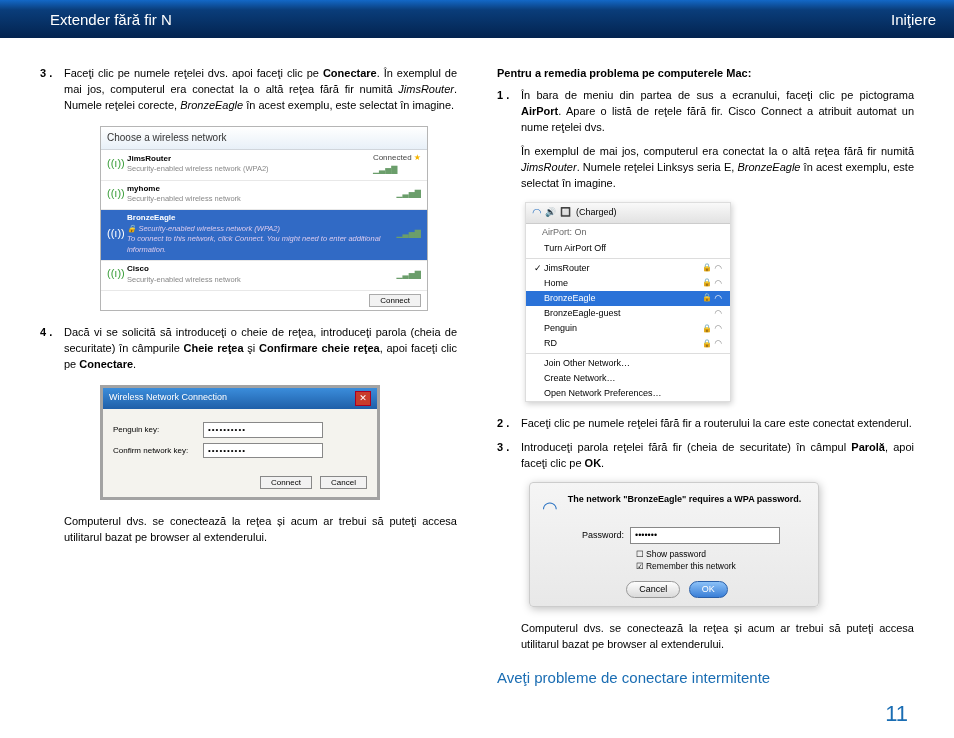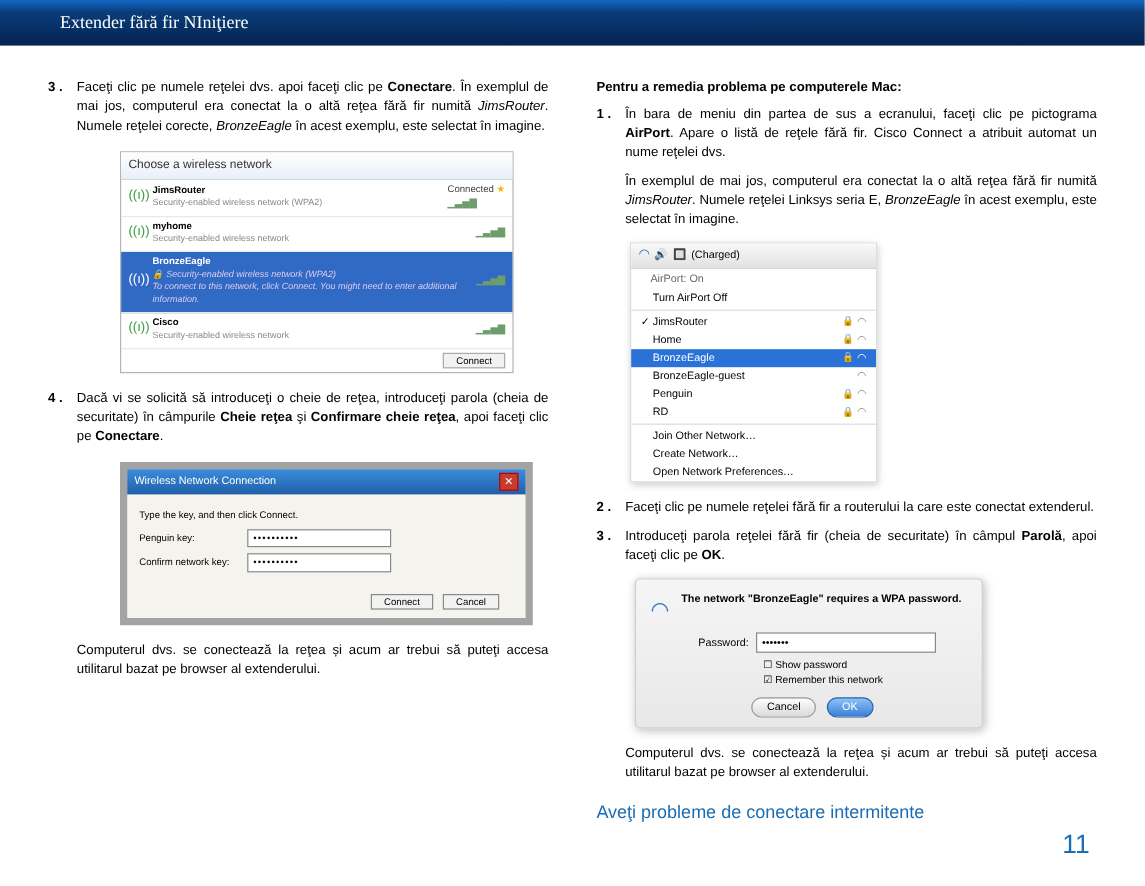--- a/index.html
+++ b/index.html
@@ -1,59 +1,59 @@
 <!DOCTYPE html>
 <html><head>
 <meta charset="utf-8">
 <style>
   * { box-sizing: border-box; margin: 0; padding: 0; }
   body { width: 954px; height: 738px; font-family: "Segoe UI", Arial, sans-serif; background: #fff; color: #000; font-size: 11px; line-height: 1.45; overflow: hidden; }
-  .header-bar { height: 28px; background: linear-gradient(to bottom, #0a3d7a, #03234f); display: flex; justify-content: flex-start; align-items: center; padding: 0 18px 8px 50px; color: #fff; font-size: 15px; font-family: Liberation Serif, serif; }
+  .header-bar { height: 28px; background: linear-gradient(to bottom, #0a3d7a, #03234f); display: flex; justify-content: space-between; align-items: center; padding: 0 18px 8px 50px; color: #fff; font-size: 15px; }
   .header-bar .left, .header-bar .right { }
   .header-strip { height: 10px; background: linear-gradient(to bottom, #1368c7, #0a3d7a); }
   .page { display: flex; padding: 28px 40px 0 40px; gap: 40px; }
   .col { flex: 1; width: 50%; }
   .step { display: flex; margin-bottom: 8px; text-align: justify; }
   .stepnum { flex: 0 0 24px; font-weight: bold; }
   .stepbody { flex: 1; }
   .bold { font-weight: bold; }
   .italic { font-style: italic; }
   .subhead { color: #1a6db3; font-size: 15px; font-weight: 500; margin: 14px 0 8px 0; }
   .smallhead { font-weight: bold; margin-bottom: 6px; }
   .figure { margin: 12px auto 14px auto; display: block; }
   .indent { padding-left: 24px; margin-bottom: 8px; text-align: justify; }
-  .pagenum { color: #1a6db3; font-size: 22px; position: absolute; bottom: 18px; right: 46px; }
+  .pagenum { color: #1a6db3; font-size: 22px; position: absolute; bottom: 8px; right: 46px; }
 
   
   .fig1 { width: 328px; border: 1px solid #b5b5b5; background: #fff; font-size: 8px; }
   .fig1 .ttl { background: linear-gradient(to bottom,#fff,#e8f0f8); padding: 4px 6px; font-size: 10px; color: #333; border-bottom:1px solid #d0d5db; }
   .fig1 .sub { padding: 3px 6px; color: #555; }
   .fig1 .row { display:flex; align-items:center; padding:2px 6px 4px 6px; border-bottom:1px solid #e8e8e8; }
   .fig1 .row.sel { background:#316ac5; color:#fff; }
   .fig1 .row.sel .wifi { color:#fff; }
   .fig1 .wifi { color:#3a9e3a; font-size:11px; width:20px; }
   .fig1 .body { flex:1; }
   .fig1 .nname { font-weight:bold; }
   .fig1 .status { color:#444; margin-left:auto; }
   .fig1 .star { color:#f5b400; }
   .fig1 .bars { color:#6b9e6b; margin-left:auto; }
   .fig1 .small { font-size:7.5px; color:#888; }
   .fig1 .row.sel .small{ color:#dce;font-style:italic; }
   .fig1 .btnrow { text-align:right; padding:4px 6px; }
   .fig1 .btn { border:1px solid #aaa; background:#f2f2f2; padding:1px 10px; font-size:8px; }
 
   
-  .fig2 { width: 344px; border:6px solid #a3a3a3; background:#f4f3ee; font-size:8px; margin:12px auto 14px 60px; }
+  .fig2 { width: 280px; border:3px solid #a3a3a3; background:#f4f3ee; font-size:8px; margin:12px auto 14px 60px; }
   .fig2 .tbar { background:linear-gradient(to bottom,#3b8ddb,#1f5fa8); color:#fff; padding:3px 6px; display:flex; font-size:9px; }
   .fig2 .x { margin-left:auto; background:#c83c2c; width:16px; text-align:center; border:1px solid #a02; }
   .fig2 .pad { padding:8px 10px; }
   .fig2 .frow { margin:5px 0; display:flex; align-items:center; }
   .fig2 .flbl { width:90px; }
   .fig2 .fin { border:1px solid #888; background:#fff; padding:1px 4px; width:120px; letter-spacing:1px; }
-  .fig2 .btnrow { text-align:right; padding:6px 22px 8px; }
+  .fig2 .btnrow { text-align:right; padding:6px 10px 8px; }
   .fig2 .btn { border:1px solid #888; background:#f2f2f2; padding:1px 10px; font-size:8px; margin-left:6px; }
 
   
   .fig3 { width: 206px; background:#fff; font-size:9px; border:1px solid #ddd; margin:10px auto 14px 28px; box-shadow:1px 2px 6px rgba(0,0,0,0.2); }
   .fig3 .mb { background:linear-gradient(to bottom,#f9f9f9,#e2e2e2); border-bottom:1px solid #ccc; padding:2px 6px; display:flex; align-items:center; gap:4px; }
   .fig3 .mb .ap { color:#2a72c2; font-size:11px;}
   .fig3 .sec { padding:2px 16px; color:#666; }
   .fig3 .it { padding:1px 8px; display:flex; align-items:center; }
   .fig3 .it.hl { background:#2a72d8; color:#fff; }
   .fig3 .ck { width:10px; }
@@ -141,21 +141,20 @@
         <span>Dacă vi se solicită să introduceţi o cheie de reţea, introduceţi parola (cheia de securitate) în câmpurile </span><span class="bold">Cheie reţea</span><span> şi </span><span class="bold">Confirmare cheie reţea</span><span>, apoi faceţi clic pe </span><span class="bold">Conectare</span><span>.</span>
       </div>
     </div>
 
     <div class="fig2">
       <div class="tbar">
           <span>Wireless Network Connection</span>
           <span class="x">✕</span>
         </div>
       <div class="pad">
-        <div style="margin-top:4px;">Type the key, and then click Connect.</div>
         <div class="frow">
             <span class="flbl">Penguin key:</span>
             <span class="fin">••••••••••</span>
           </div>
         <div class="frow">
             <span class="flbl">Confirm network key:</span>
             <span class="fin">••••••••••</span>
           </div>
       </div>
       <div class="btnrow">

